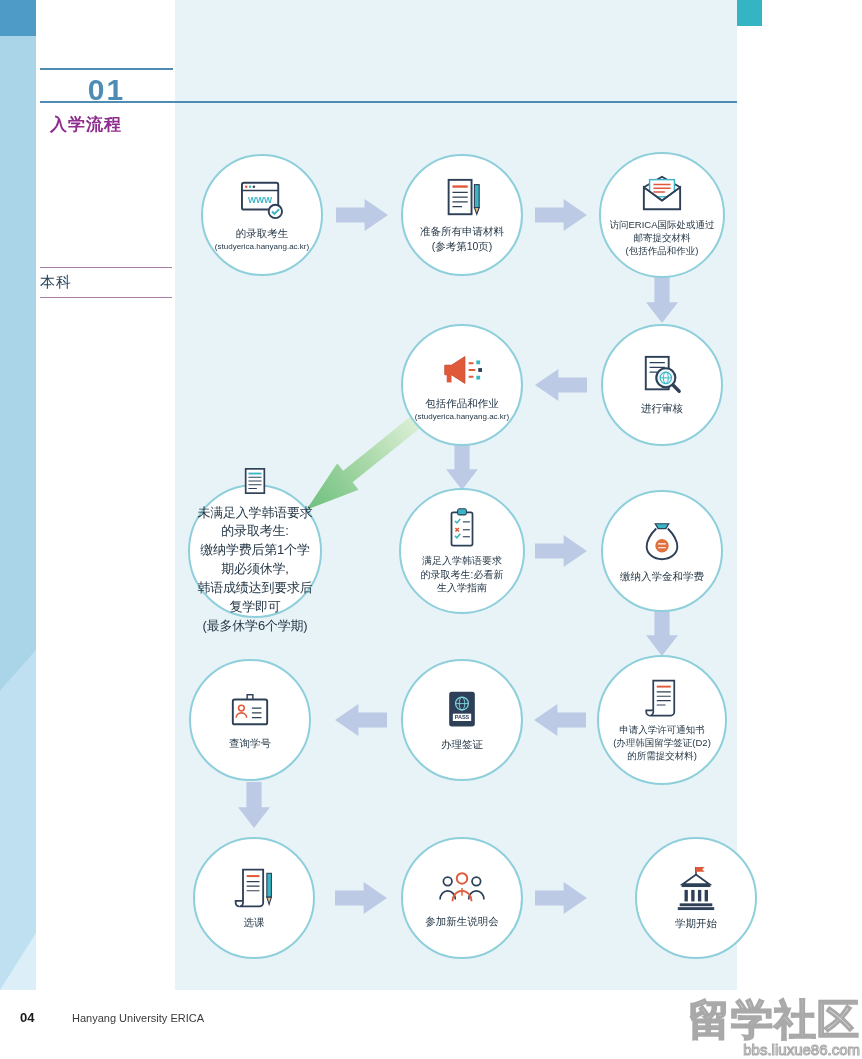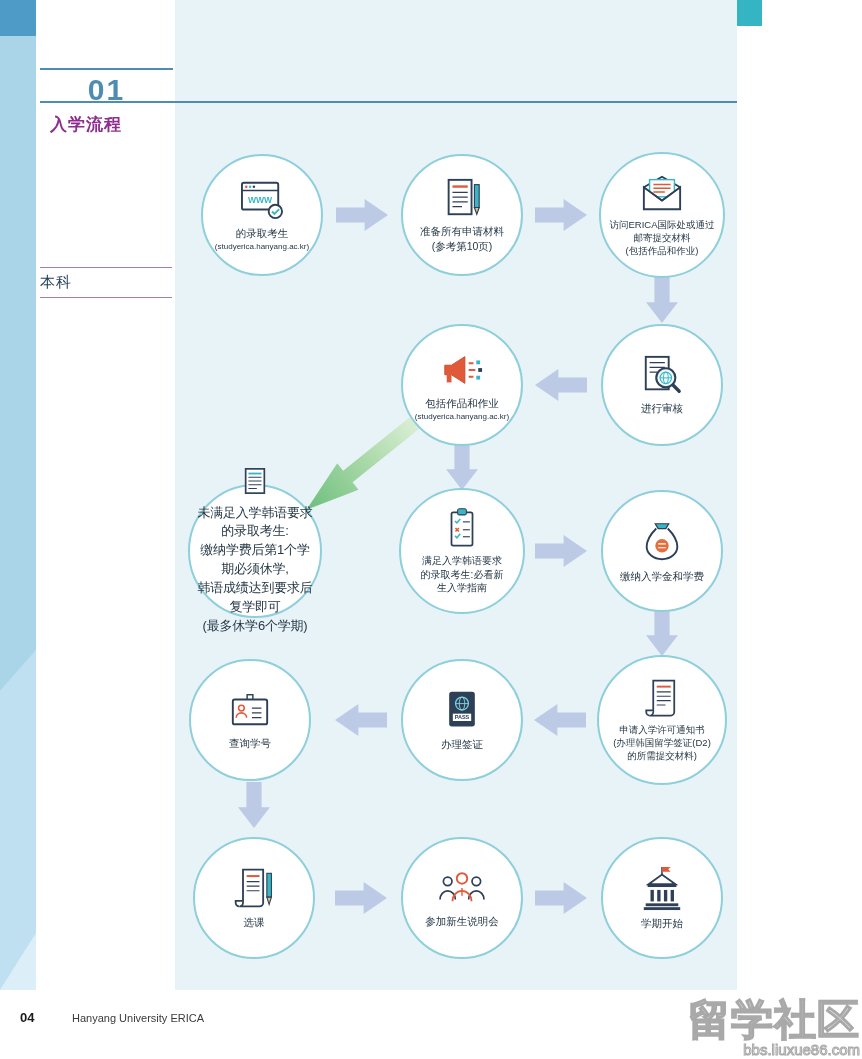--- a/index.html
+++ b/index.html
@@ -51,21 +51,21 @@
   .s6 .step-label{font-size:13px;line-height:1.45;margin-top:9px;letter-spacing:-0.2px}
   .s7 {left:399px;top:488px;width:126px;height:126px}
   .s7 .step-label{font-size:10px}
   .s8 {left:601px;top:490px;width:122px;height:122px}
   .s9 {left:597px;top:655px;width:130px;height:130px}
   .s9 .step-label{font-size:9.5px}
   .s10{left:401px;top:659px;width:122px;height:122px}
   .s11{left:189px;top:659px;width:122px;height:122px}
   .s12{left:193px;top:837px;width:122px;height:122px}
   .s13{left:401px;top:837px;width:122px;height:122px}
-  .s14{left:601px;top:837px;width:122px;height:122px}
+  .s14{left:635px;top:837px;width:122px;height:122px}
 
   
   .arrow { position:absolute; background:#bccae6; z-index:1; }
   .arrow-r { width:52px; height:38px;
     clip-path:polygon(0 30%,55% 30%,55% 8%,100% 50%,55% 92%,55% 70%,0 70%); }
   .arrow-l { width:52px; height:38px;
     clip-path:polygon(100% 30%,45% 30%,45% 8%,0 50%,45% 92%,45% 70%,100% 70%); }
   .arrow-d { width:38px; height:46px;
     clip-path:polygon(30% 0,70% 0,70% 55%,92% 55%,50% 100%,8% 55%,30% 55%); }
   .a1{left:336px;top:196px} .a2{left:535px;top:196px}

